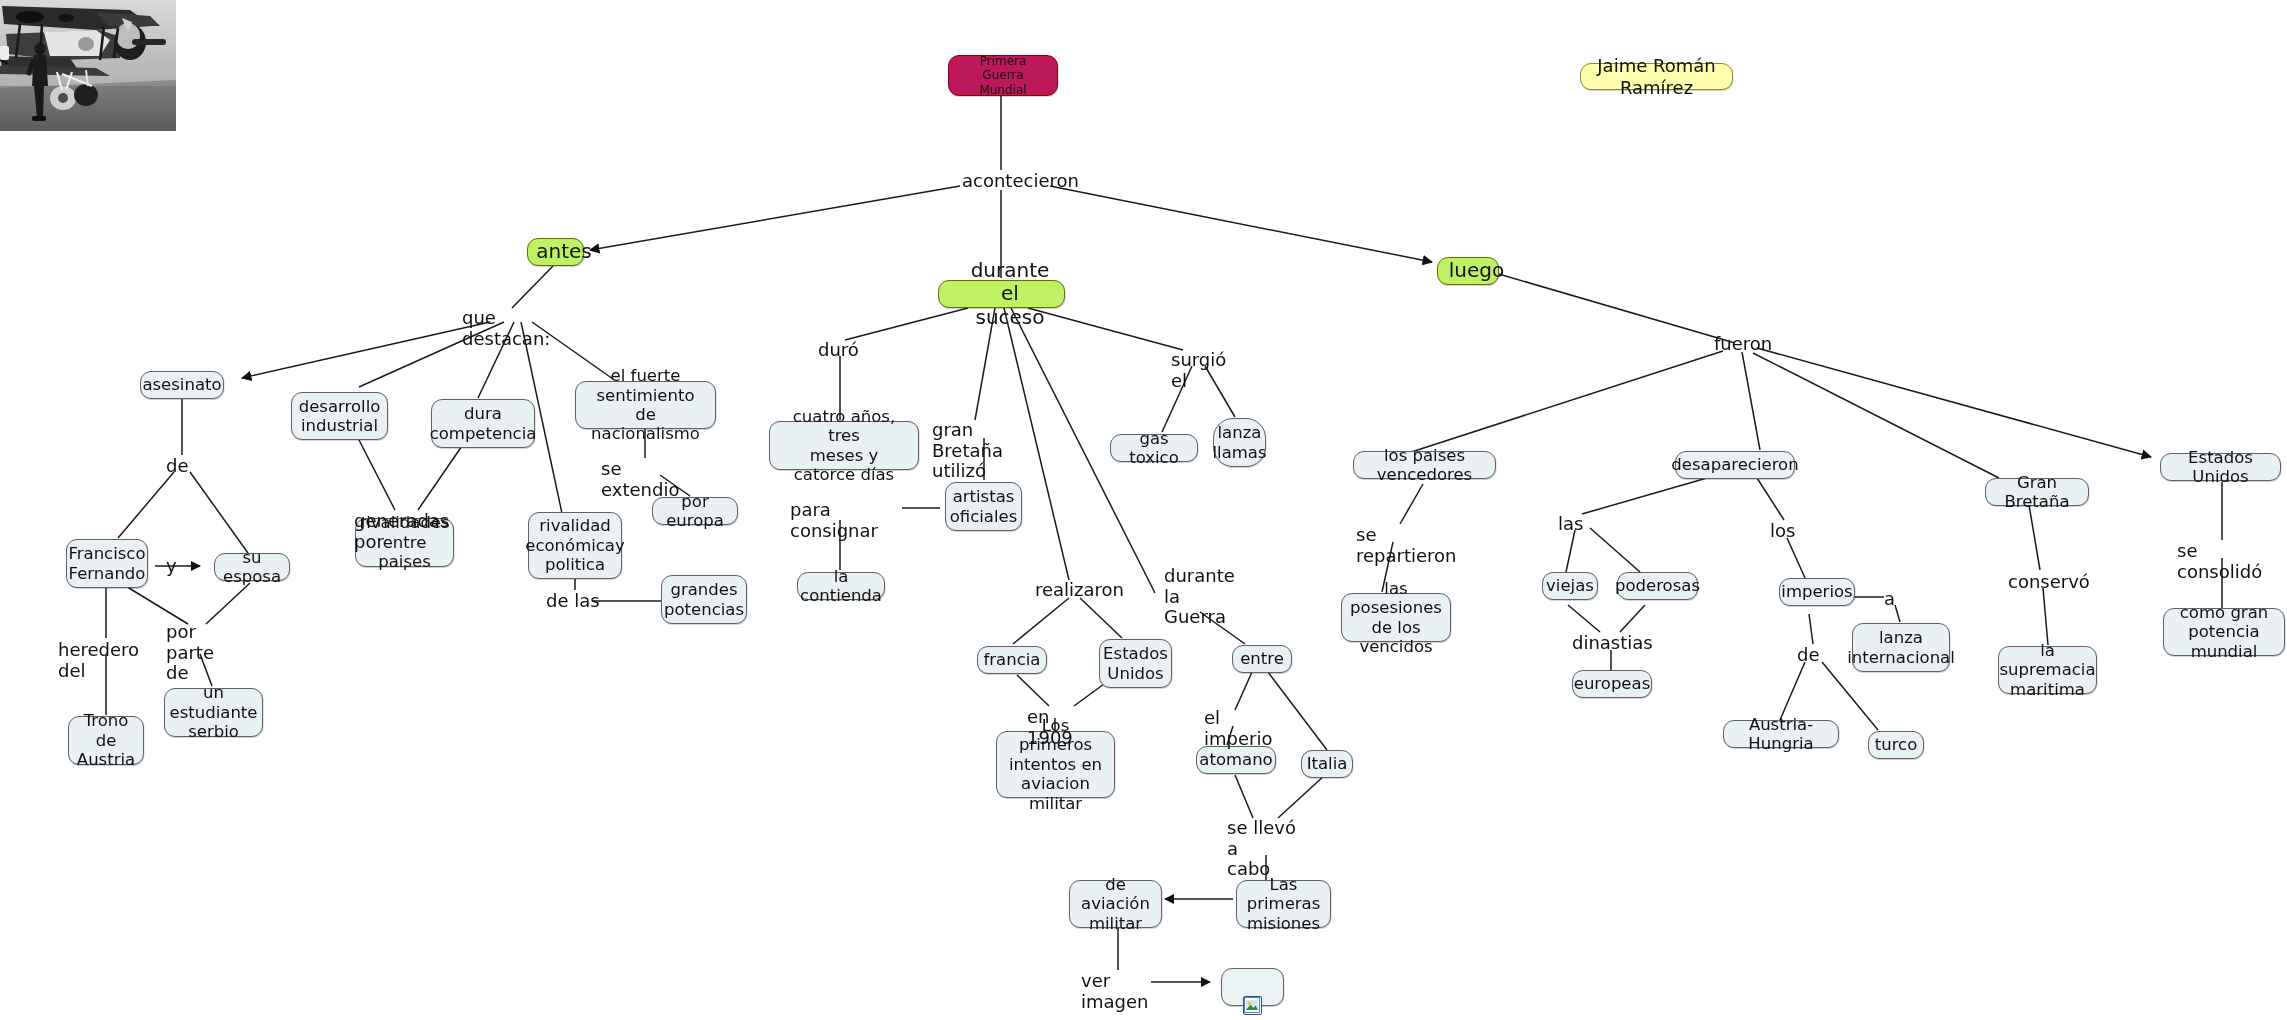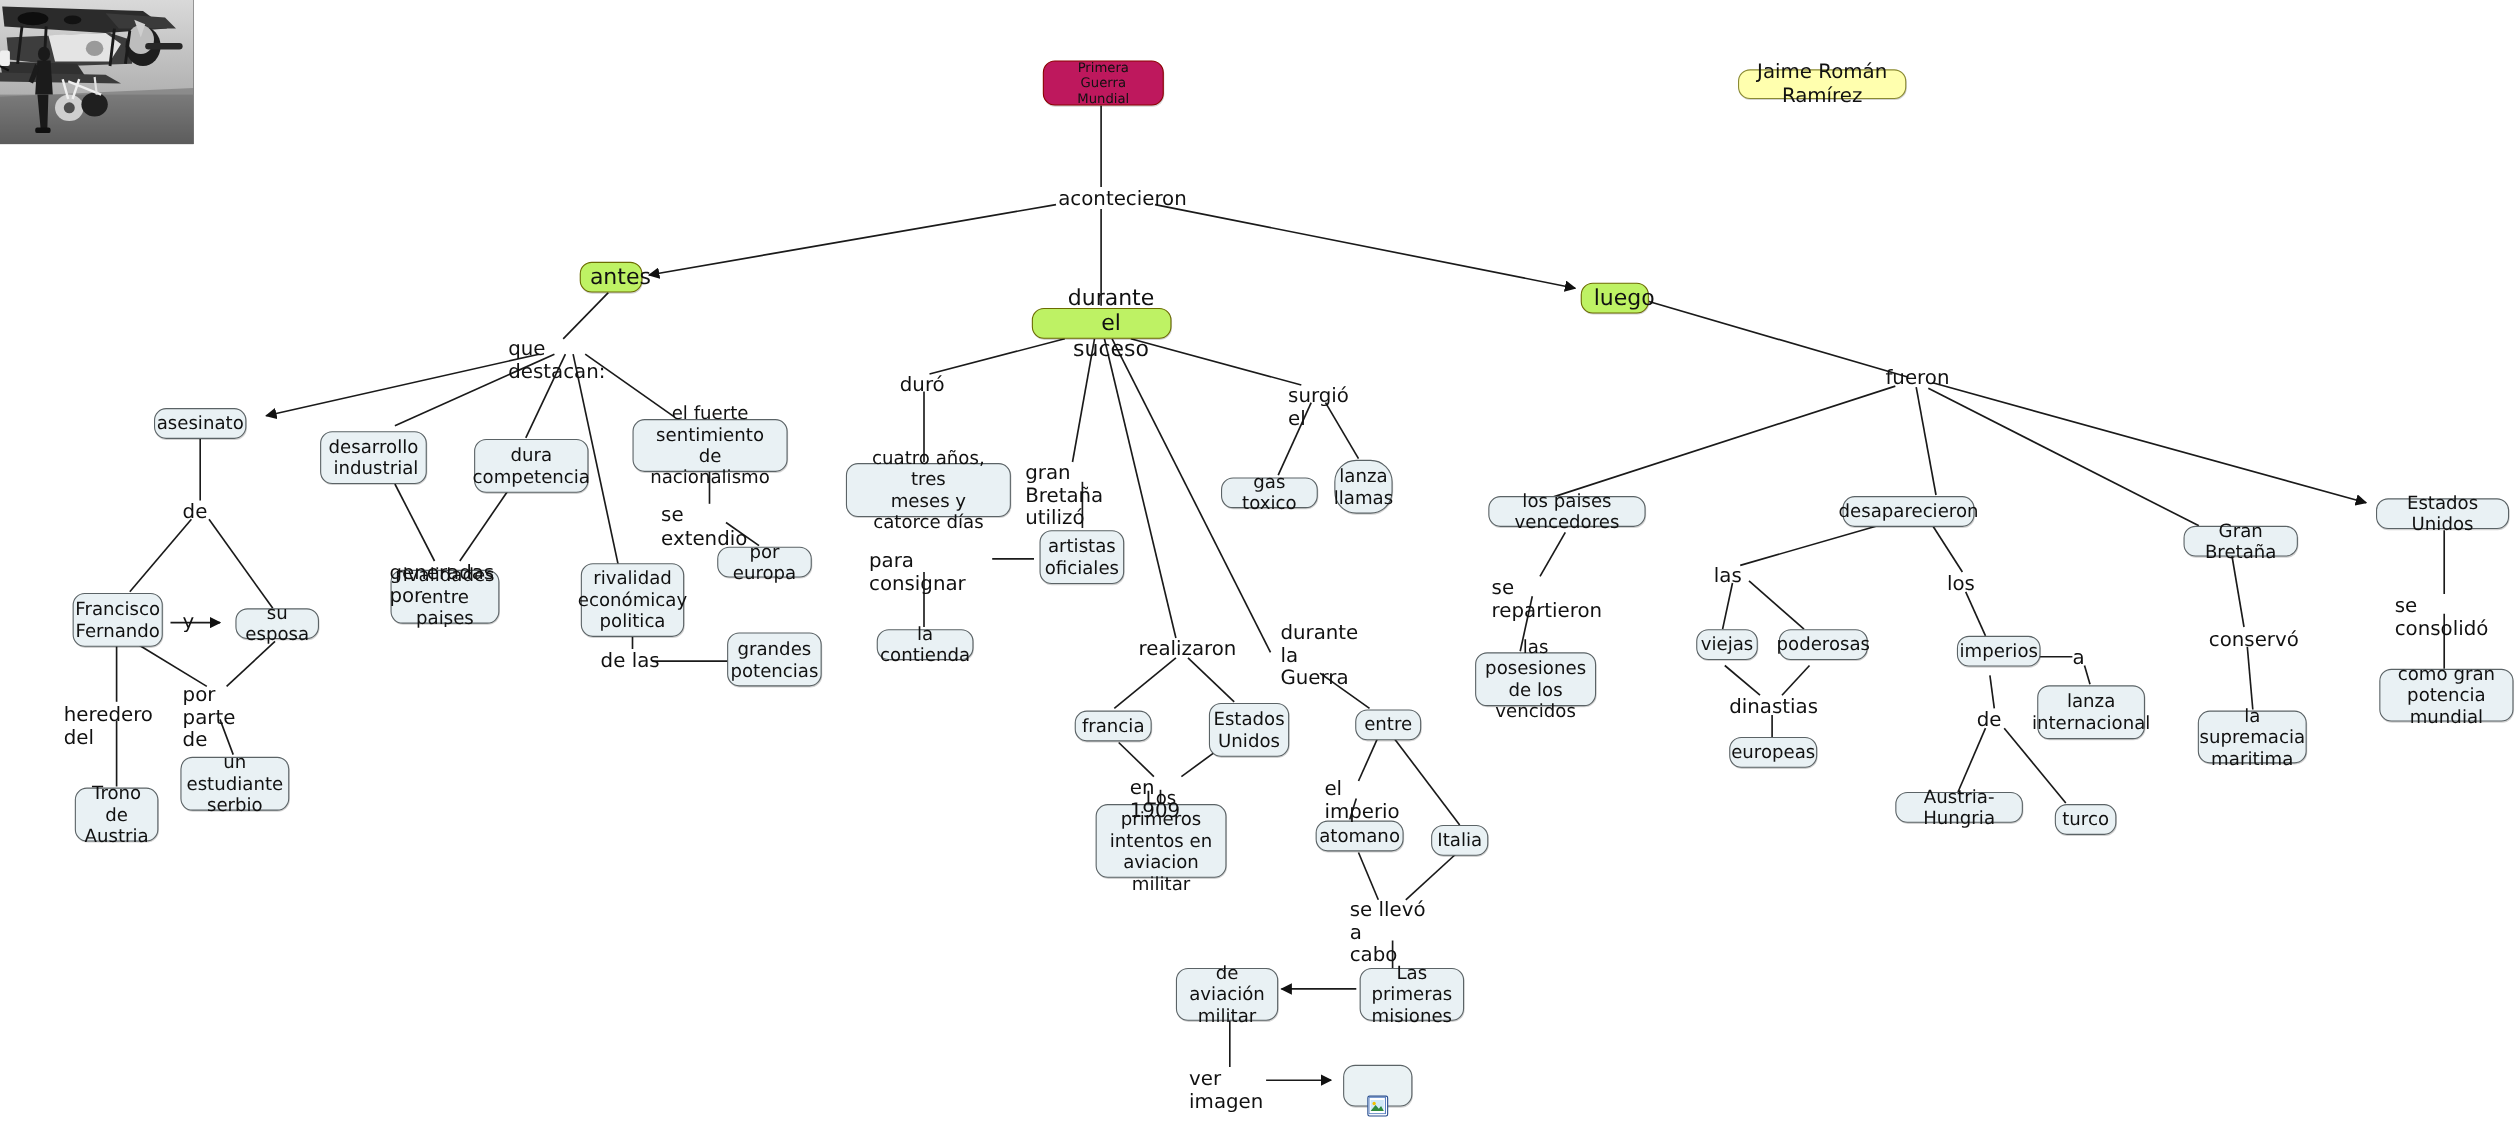--- a/index.html
+++ b/index.html
@@ -247,21 +247,21 @@
 
   <div class="node pale" style="left:1580px;top:63px;width:153px;height:27px;">Jaime Román Ramírez</div>
 
   <div class="node red" style="left:948px;top:55px;width:110px;height:41px;">Primera Guerra
 Mundial</div>
   <div class="node yellow" style="left:527px;top:238px;width:57px;height:28px;">antes</div>
   <div class="node yellow" style="left:938px;top:280px;width:127px;height:28px;">durante el suceso</div>
   <div class="node yellow" style="left:1437px;top:257px;width:62px;height:28px;">luego</div>
 
   <div class="node" style="left:140px;top:371px;width:84px;height:28px;">asesinato</div>
-  <div class="node" style="left:291px;top:392px;width:97px;height:48px;text-align:right;">desarrollo
+  <div class="node" style="left:291px;top:392px;width:97px;height:48px;">desarrollo
 industrial</div>
   <div class="node" style="left:431px;top:399px;width:104px;height:49px;">dura
 competencia</div>
   <div class="node" style="left:575px;top:381px;width:141px;height:48px;">el fuerte sentimiento
 de nacionalismo</div>
   <div class="node" style="left:355px;top:518px;width:99px;height:49px;">rivalidades
 entre paises</div>
   <div class="node" style="left:528px;top:512px;width:94px;height:67px;">rivalidad
 económicay
 politica</div>

